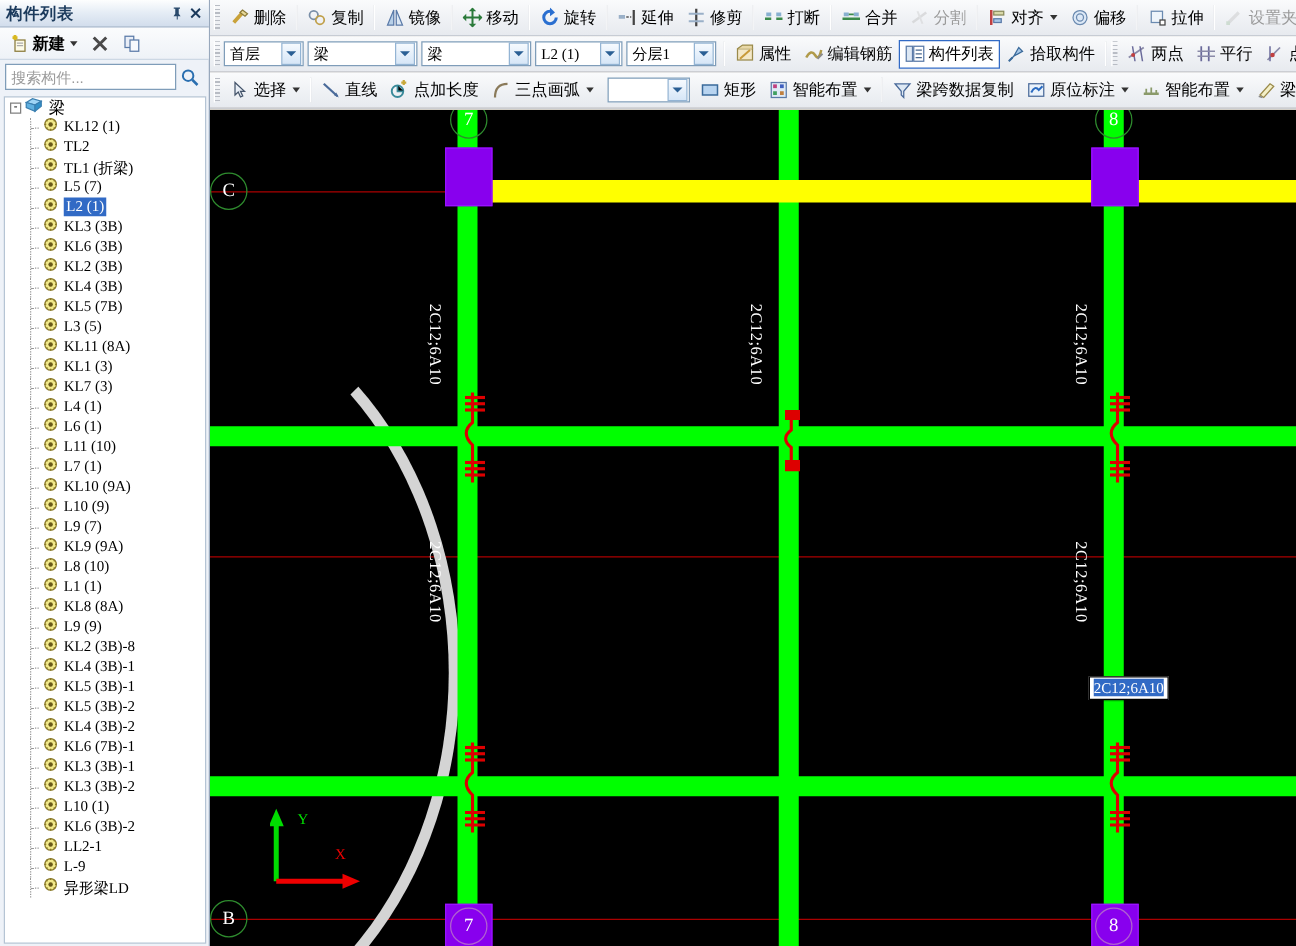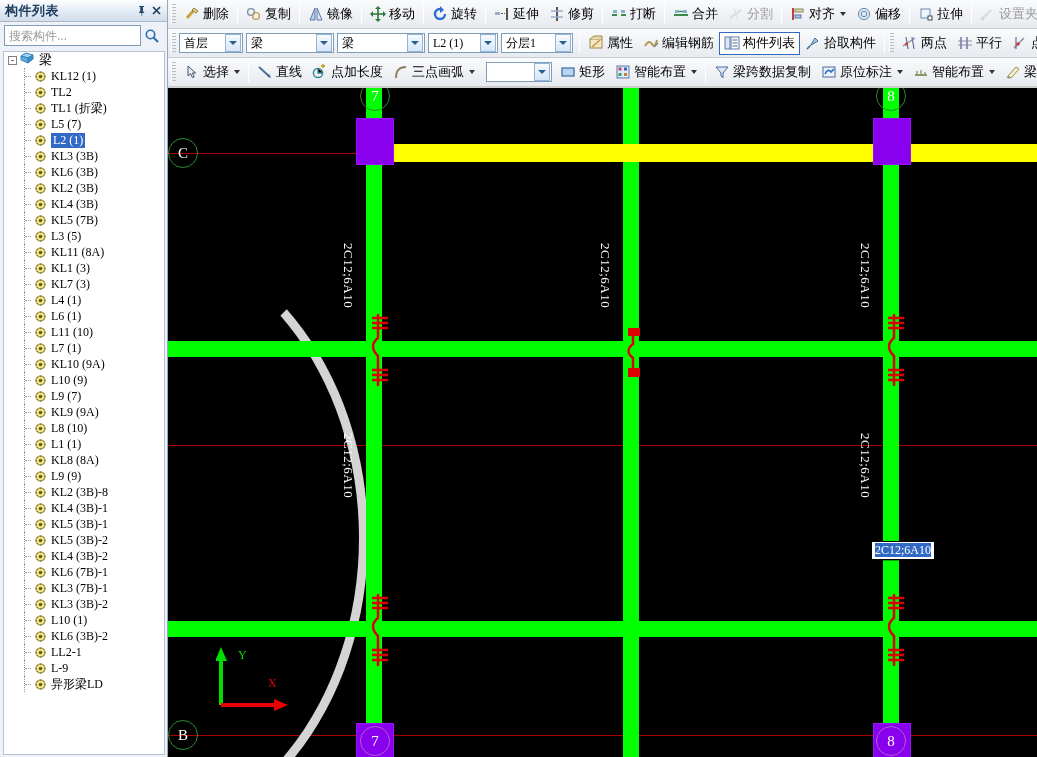--- a/index.html
+++ b/index.html
@@ -73,21 +73,21 @@
   .tree-root {
     display:flex; align-items:center; height:16px; padding-left:4px; gap:3px;
   }
   .expander {
     width: 9px; height: 9px; border: 1px solid #808080; background: #fff;
     font-size: 9px; line-height: 7px; text-align:center; color:#000; cursor:pointer;
     font-family:"DejaVu Sans Mono", monospace;
   }
   .root-label { font-size: 13px; color:#000; font-weight: normal; }
   .tree-item {
-    display:flex; align-items:center; height:16px; padding-left: 31px; gap: 5px;
+    display:flex; align-items:flex-start; height:16px; padding-left: 31px; gap: 5px;
     position: relative; cursor: pointer;
   }
   .tree-item .dots {
     position:absolute; left: 20px; top:0; bottom:0; width:1px;
     border-left: 1px dotted #9a9a9a;
   }
   .tree-item .tick {
     position:absolute; left: 21px; top: 8px; width: 6px;
     border-top: 1px dotted #9a9a9a;
   }
@@ -186,20 +186,49 @@
             <path d="M3 1h5v1H7v4l1.5 2H6.2v2.5h-.8V8H2.8L4.2 6V2H3z" fill="#2a4a6c"></path>
           </svg>
       </span>
       <span class="btn">
         <svg width="11" height="11" viewBox="0 0 11 11">
             <path d="M2 2 L9 9 M9 2 L2 9" stroke="#1b3a5c" stroke-width="1.6" fill="none"></path>
           </svg>
       </span>
     </div>
 
+    <div class="panel-toolbar">
+      <div class="ptb-item">
+        <span class="ico">
+          <svg width="16" height="16" viewBox="0 0 16 16">
+            <rect x="4" y="5" width="8" height="9" fill="#fdfbe8" stroke="#8a7a3a"></rect>
+            <rect x="5.5" y="7" width="5" height="1" fill="#aaa"></rect>
+              <rect x="5.5" y="9" width="5" height="1" fill="#aaa"></rect>
+            <path d="M2 3h4M4 1v4" stroke="#d8b820" stroke-width="2.2"></path>
+          </svg>
+        </span>
+        <span class="lbl">新建</span>
+        <i class="arrow-dn"></i>
+      </div>
+      <div class="ptb-item">
+        <span class="ico">
+          <svg width="16" height="16" viewBox="0 0 16 16">
+              <path d="M3 3 L13 13 M13 3 L3 13" stroke="#4a4a4a" stroke-width="2.4" fill="none"></path>
+            </svg>
+        </span>
+      </div>
+      <div class="ptb-item">
+        <span class="ico">
+          <svg width="16" height="16" viewBox="0 0 16 16">
+            <rect x="2" y="2" width="7" height="9" fill="#e9eef7" stroke="#5a7aa8"></rect>
+            <rect x="6" y="5" width="7" height="9" fill="#f7f9fd" stroke="#5a7aa8"></rect>
+          </svg>
+        </span>
+      </div>
+    </div>
 
     <div class="search-row">
       <div class="search-box">
         <input type="text" placeholder="搜索构件..." style="">
       </div>
       <span class="search-ico">
         <svg width="16" height="16" viewBox="0 0 16 16">
           <circle cx="6.5" cy="6.5" r="4.2" fill="none" stroke="#2a6fb0" stroke-width="1.6"></circle>
           <path d="M9.8 9.8 L14 14" stroke="#2a6fb0" stroke-width="2" fill="none"></path>
         </svg>
@@ -540,21 +569,21 @@
             <span class="nm">KL6 (7B)-1</span>
           </div>
           <div class="tree-item">
             <span class="dots"></span>
             <span class="tick"></span>
             <span class="node-ico"><svg width="11" height="11" viewBox="0 0 11 11">
                 <circle cx="5.5" cy="5.5" r="4.6" fill="#f2e98a" stroke="#8a7a2a"></circle>
                 <circle cx="5.5" cy="5.5" r="1.8" fill="#6a5a1a"></circle>
                 <path d="M5.5 0.4 V2 M5.5 9 V10.6 M0.4 5.5 H2 M9 5.5 H10.6 M1.9 1.9 L3 3 M8 8 L9.1 9.1 M9.1 1.9 L8 3 M3 8 L1.9 9.1" stroke="#8a7a2a" stroke-width="1.1"></path>
               </svg></span>
-            <span class="nm">KL3 (7B)-1</span>
+            <span class="nm">KL3 (3B)-1</span>
           </div>
           <div class="tree-item">
             <span class="dots"></span>
             <span class="tick"></span>
             <span class="node-ico"><svg width="11" height="11" viewBox="0 0 11 11">
                 <circle cx="5.5" cy="5.5" r="4.6" fill="#f2e98a" stroke="#8a7a2a"></circle>
                 <circle cx="5.5" cy="5.5" r="1.8" fill="#6a5a1a"></circle>
                 <path d="M5.5 0.4 V2 M5.5 9 V10.6 M0.4 5.5 H2 M9 5.5 H10.6 M1.9 1.9 L3 3 M8 8 L9.1 9.1 M9.1 1.9 L8 3 M3 8 L1.9 9.1" stroke="#8a7a2a" stroke-width="1.1"></path>
               </svg></span>
             <span class="nm">KL3 (3B)-2</span>

